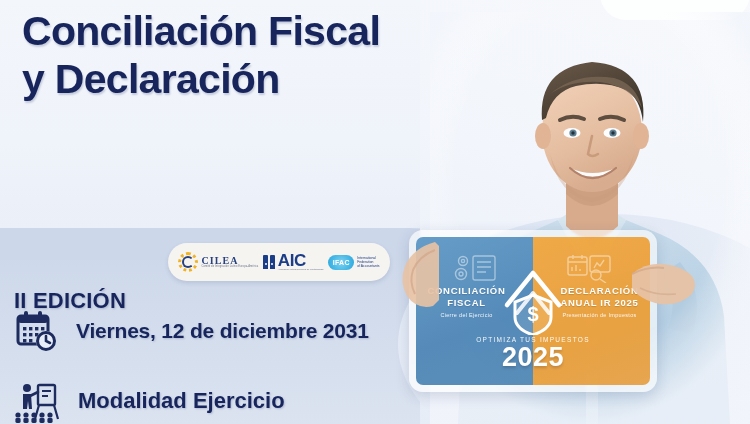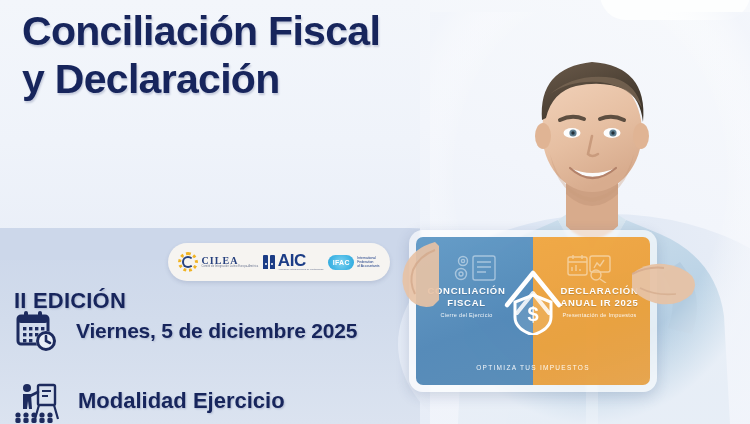--- a/index.html
+++ b/index.html
@@ -318,21 +318,21 @@
           <rect x="21" y="24" width="3.4" height="3.4"></rect>
           <rect x="9" y="30" width="3.4" height="3.4"></rect>
             <rect x="15" y="30" width="3.4" height="3.4"></rect>
         </g>
         <circle cx="32" cy="32" r="10" fill="#e8eef7"></circle>
         <circle cx="32" cy="32" r="8.5" fill="none" stroke="#1d2b5e" stroke-width="3"></circle>
         <path d="M32 27 L32 32 L36 34" stroke="#1d2b5e" stroke-width="2.6" fill="none" stroke-linecap="round"></path>
       </svg>
     </div>
     <div class="date-text">
-      <div class="date-line1">Viernes, 5 de diciembre 2025</div>
+      <div class="date-line1">Viernes, 12 de diciembre 2031</div>
     </div>
   </div>
 
   <div class="info-mode">
     <div class="icon-present">
       <svg width="46" height="44" viewBox="0 0 46 44">
         <g fill="#1d2b5e">
 
           <rect x="24" y="6" width="17" height="20" rx="1.5" fill="none" stroke="#1d2b5e" stroke-width="2.4"></rect>
           <path d="M25 26 L21 40 M40 26 L44 40" stroke="#1d2b5e" stroke-width="2.2" fill="none"></path>
@@ -400,20 +400,21 @@
         <svg width="72" height="84" viewBox="0 0 72 84" fill="none" stroke="#ffffff">
           <path d="M10 54 L36 22 L62 54" stroke-width="4.5" stroke-linecap="round" stroke-linejoin="round"></path>
           <path d="M20 62 L36 42 L52 62" stroke-width="4" stroke-linecap="round" stroke-linejoin="round" opacity="0.85"></path>
           <path d="M36 44 L54 51 V66 Q54 78 36 84 Q18 78 18 66 V51 Z" fill="rgba(255,255,255,0.10)" stroke-width="3"></path>
           <text x="36" y="70" text-anchor="middle" font-family="Liberation Sans, sans-serif" font-size="20" font-weight="bold" fill="#ffffff" stroke="none">$</text>
         </svg>
       </div>
 
       <div class="tab-foot">
         <div class="opt">OPTIMIZA TUS IMPUESTOS</div>
+        <div class="yr">2025</div>
       </div>
 
     </div>
   </div>
 
   <div class="hand-a">
     <svg width="48" height="70" viewBox="0 0 48 70">
       <path d="M40 2 Q18 8 10 26 Q4 42 12 56 Q22 70 38 66 L44 60 L44 6 Z" fill="#e7c2a5" opacity="0.92"></path>
       <path d="M40 10 Q24 16 18 30 Q14 42 20 54" stroke="#d3a98c" stroke-width="2" fill="none" opacity="0.8"></path>
     </svg>

